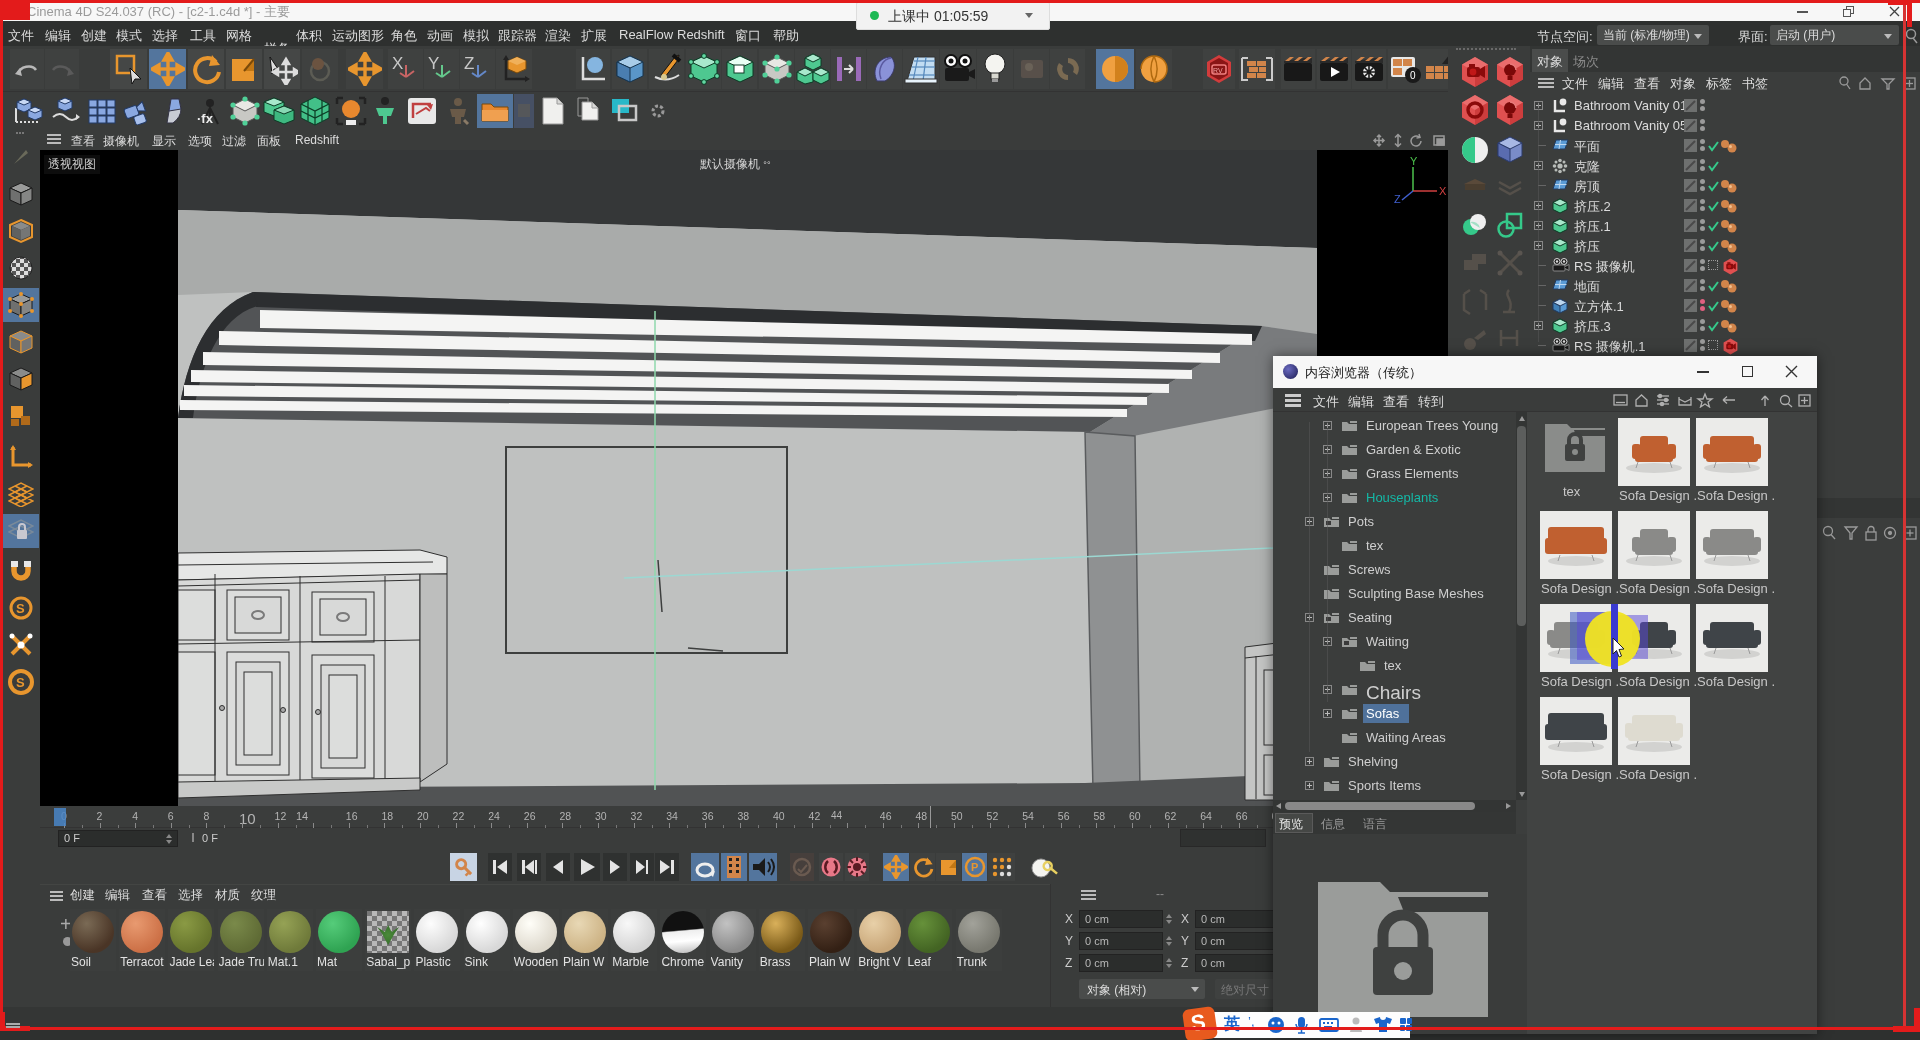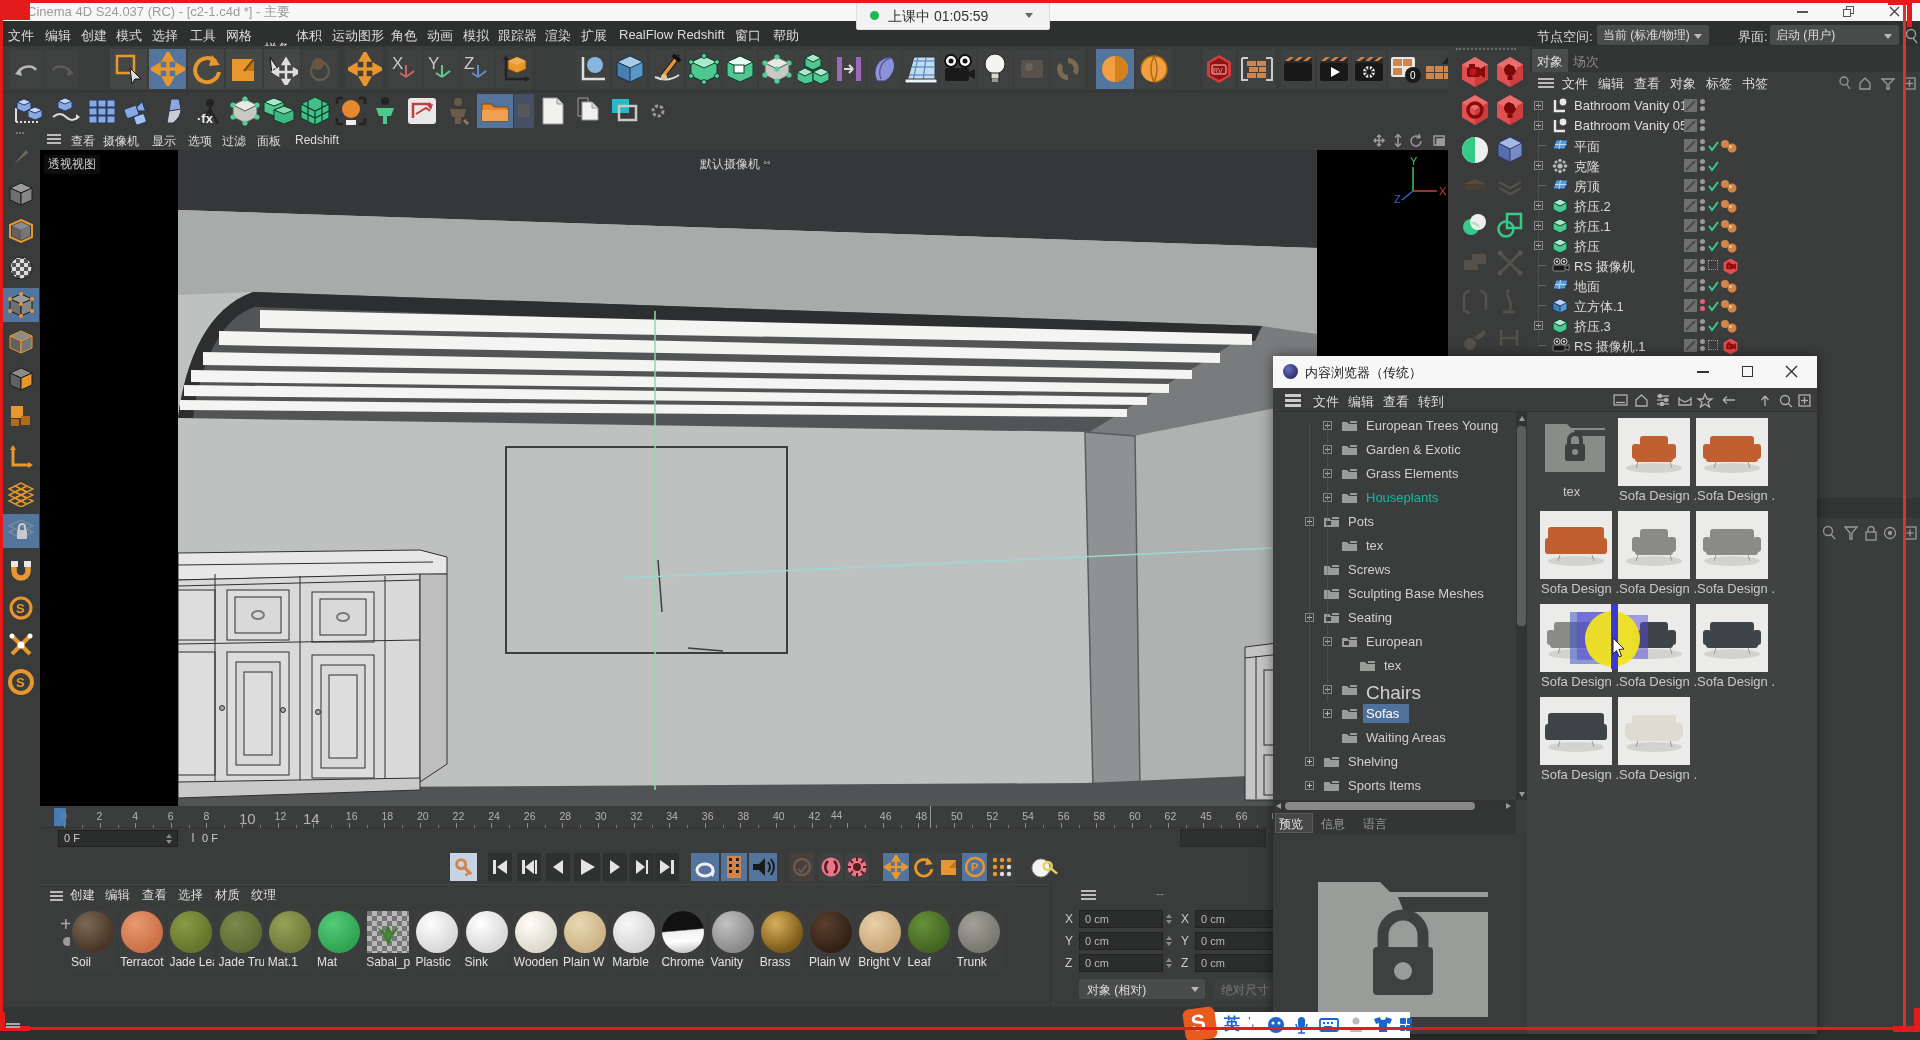--- a/index.html
+++ b/index.html
@@ -1251,21 +1251,21 @@
     <div class="abs" style="left:148.8px;top:19px;width:1px;height:3px;background:#777"></div>
     <span class="abs" style="left:163.4px;top:4px;color:#b4b4b4;font-size:10.5px">8</span>
     <div class="abs" style="left:166.4px;top:17px;width:1px;height:5px;background:#8a8a8a"></div>
     <div class="abs" style="left:184.4px;top:19px;width:1px;height:3px;background:#777"></div>
     <span class="abs" style="left:199px;top:4px;color:#b4b4b4;font-size:15px">10</span>
     <div class="abs" style="left:202px;top:17px;width:1px;height:5px;background:#8a8a8a"></div>
     <div class="abs" style="left:220px;top:19px;width:1px;height:3px;background:#777"></div>
     <span class="abs" style="left:234.60000000000002px;top:4px;color:#b4b4b4;font-size:10.5px">12</span>
     <div class="abs" style="left:237.60000000000002px;top:17px;width:1px;height:5px;background:#8a8a8a"></div>
     <div class="abs" style="left:255.60000000000002px;top:19px;width:1px;height:3px;background:#777"></div>
-    <span class="abs" style="left:263px;top:4px;color:#b4b4b4;font-size:15px">14</span>
+    <span class="abs" style="left:256px;top:4px;color:#b4b4b4;font-size:11px">14</span>
     <div class="abs" style="left:273.20000000000005px;top:17px;width:1px;height:5px;background:#8a8a8a"></div>
     <div class="abs" style="left:291.20000000000005px;top:19px;width:1px;height:3px;background:#777"></div>
     <span class="abs" style="left:305.8px;top:4px;color:#b4b4b4;font-size:10.5px">16</span>
     <div class="abs" style="left:308.8px;top:17px;width:1px;height:5px;background:#8a8a8a"></div>
     <div class="abs" style="left:326.8px;top:19px;width:1px;height:3px;background:#777"></div>
     <span class="abs" style="left:341.40000000000003px;top:4px;color:#b4b4b4;font-size:10.5px">18</span>
     <div class="abs" style="left:344.40000000000003px;top:17px;width:1px;height:5px;background:#8a8a8a"></div>
     <div class="abs" style="left:362.40000000000003px;top:19px;width:1px;height:3px;background:#777"></div>
     <span class="abs" style="left:377px;top:4px;color:#b4b4b4;font-size:10.5px">20</span>
     <div class="abs" style="left:380px;top:17px;width:1px;height:5px;background:#8a8a8a"></div>
@@ -1326,21 +1326,21 @@
     <div class="abs" style="left:1038.8000000000002px;top:19px;width:1px;height:3px;background:#777"></div>
     <span class="abs" style="left:1053.4px;top:4px;color:#b4b4b4;font-size:10.5px">58</span>
     <div class="abs" style="left:1056.4px;top:17px;width:1px;height:5px;background:#8a8a8a"></div>
     <div class="abs" style="left:1074.4px;top:19px;width:1px;height:3px;background:#777"></div>
     <span class="abs" style="left:1089px;top:4px;color:#b4b4b4;font-size:10.5px">60</span>
     <div class="abs" style="left:1092px;top:17px;width:1px;height:5px;background:#8a8a8a"></div>
     <div class="abs" style="left:1110px;top:19px;width:1px;height:3px;background:#777"></div>
     <span class="abs" style="left:1124.6000000000001px;top:4px;color:#b4b4b4;font-size:10.5px">62</span>
     <div class="abs" style="left:1127.6000000000001px;top:17px;width:1px;height:5px;background:#8a8a8a"></div>
     <div class="abs" style="left:1145.6000000000001px;top:19px;width:1px;height:3px;background:#777"></div>
-    <span class="abs" style="left:1160.2px;top:4px;color:#b4b4b4;font-size:10.5px">45</span>
+    <span class="abs" style="left:1160.2px;top:4px;color:#b4b4b4;font-size:10.5px">64</span>
     <div class="abs" style="left:1163.2px;top:17px;width:1px;height:5px;background:#8a8a8a"></div>
     <div class="abs" style="left:1181.2px;top:19px;width:1px;height:3px;background:#777"></div>
     <span class="abs" style="left:1195.8px;top:4px;color:#b4b4b4;font-size:10.5px">66</span>
     <div class="abs" style="left:1198.8px;top:17px;width:1px;height:5px;background:#8a8a8a"></div>
     <div class="abs" style="left:1216.8px;top:19px;width:1px;height:3px;background:#777"></div>
     <span class="abs" style="left:1231.4px;top:4px;color:#b4b4b4;font-size:10.5px">68</span>
     <div class="abs" style="left:1234.4px;top:17px;width:1px;height:5px;background:#8a8a8a"></div>
     <div class="abs" style="left:1252.4px;top:19px;width:1px;height:3px;background:#777"></div>
     <div class="abs" style="left:14px;top:2px;width:12px;height:18px;background:#4a86c8;opacity:.85"></div>
     <div class="abs" style="left:890px;top:0;width:1px;height:22px;background:#999"></div>
@@ -1790,21 +1790,21 @@
       <div style="position:absolute;left:1px;top:3px;width:5px;height:1px;background:#bbb"></div>
       <div style="position:absolute;left:3px;top:1px;width:1px;height:5px;background:#bbb"></div>
     </div>
     <div class="abs" style="left:68px;top:279px">
       <svg width="17" height="13">
         <path d="M1,3 L6,3 L8,5 L16,5 L16,12 L1,12 Z" fill="#9a9c9a"></path>
         <rect x="9" y="2" width="7" height="2" fill="#9a9c9a"></rect>
         <rect x="3" y="6" width="5" height="4" fill="#3a3a3a"></rect>
       </svg>
     </div>
-    <div class="abs" style="left:93px;top:278px;color:#cfcfcf;font-size:13px;white-space:nowrap">European</div>
+    <div class="abs" style="left:93px;top:278px;color:#cfcfcf;font-size:13px;white-space:nowrap">Waiting</div>
     <div class="abs" style="left:86px;top:303px">
       <svg width="17" height="13">
         <path d="M1,3 L6,3 L8,5 L16,5 L16,12 L1,12 Z" fill="#9a9c9a"></path>
         <rect x="9" y="2" width="7" height="2" fill="#9a9c9a"></rect>
       </svg>
     </div>
     <div class="abs" style="left:111px;top:302px;color:#cfcfcf;font-size:13px;white-space:nowrap">tex</div>
     <div class="abs" style="left:50px;top:329px;width:9px;height:9px;border:1px solid #888">
       <div style="position:absolute;left:1px;top:3px;width:5px;height:1px;background:#bbb"></div>
       <div style="position:absolute;left:3px;top:1px;width:1px;height:5px;background:#bbb"></div>

